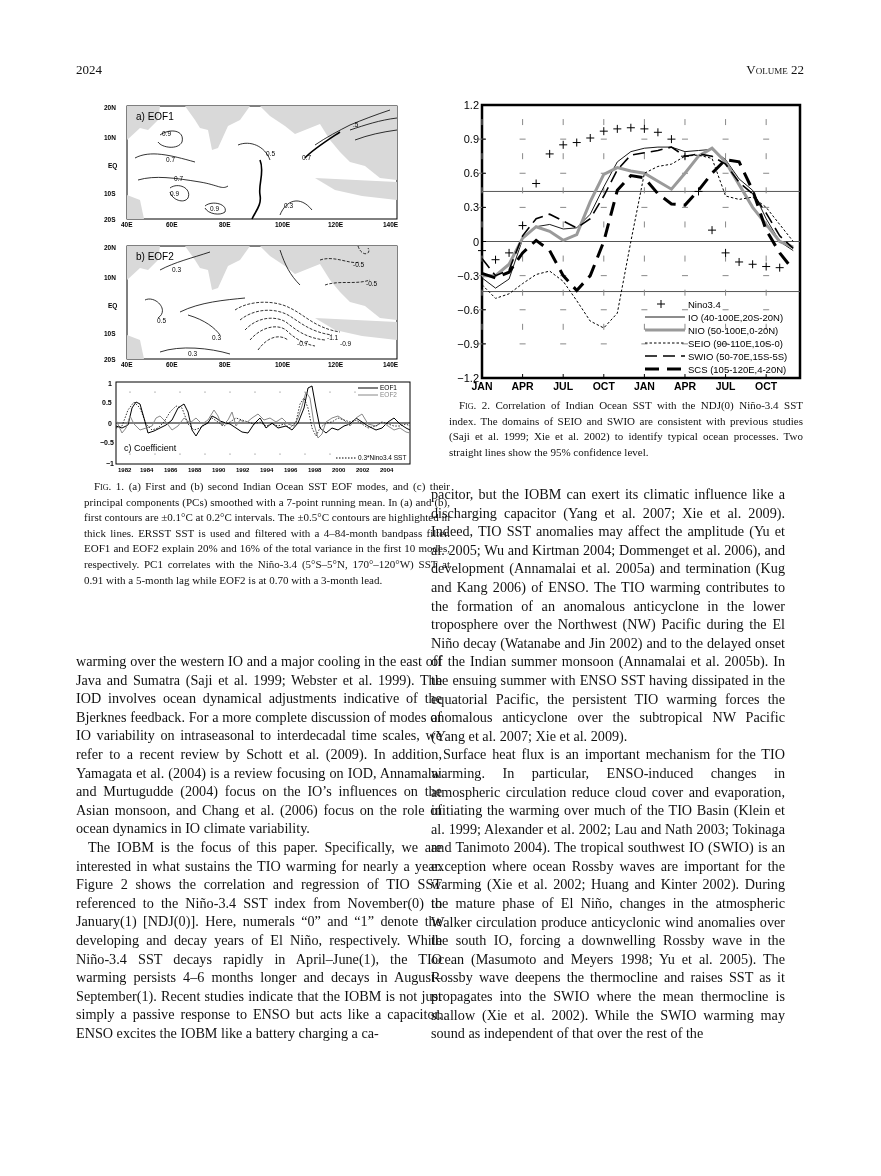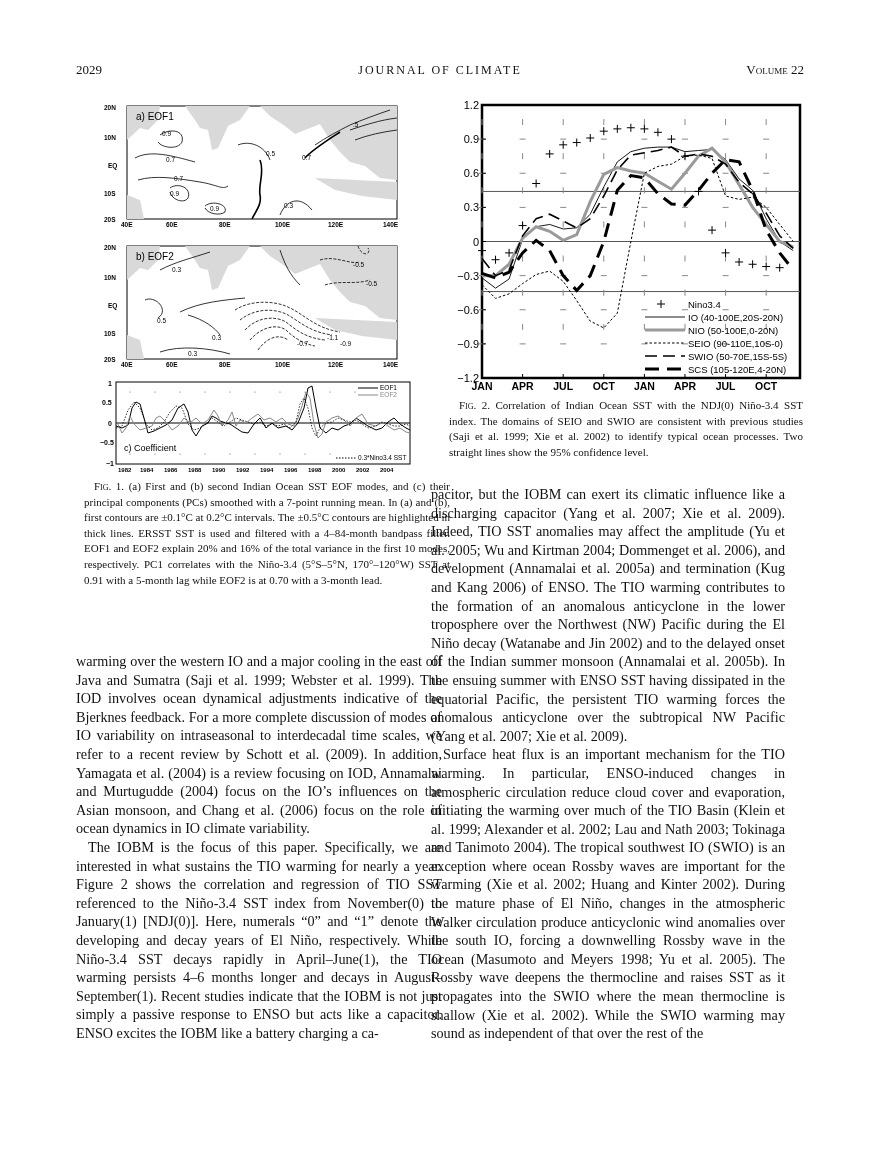--- a/index.html
+++ b/index.html
@@ -23,22 +23,21 @@
   .col { position: absolute; font-size: 14.2px; line-height: 18.6px; text-align: justify; }
   .col p { margin: 0; }
   .col p.ind { text-indent: 12px; }
   .left-col { left: 76px; top: 652px; width: 366px; }
   .right-col { left: 431px; top: 485px; width: 354px; }
 </style>
 </head>
 <body>
 
 <div class="header">
-  <span class="pg">2029</span>
-  <span class="jt">JOURNAL OF CLIMATE</span>
+  <span class="pg">2024</span>
   <span class="vol">Volume 22</span>
 </div>
 
 <div class="fig1">
   <svg width="320" height="372" viewBox="0 0 320 372">
 
     <g>
       <rect x="27" y="6" width="270" height="113" fill="#fff" stroke="#000" stroke-width="1"></rect>
 
       <path d="M27,6 L60,6 L58,20 L48,30 L40,28 L27,40 Z" fill="#d9d9d9"></path>

